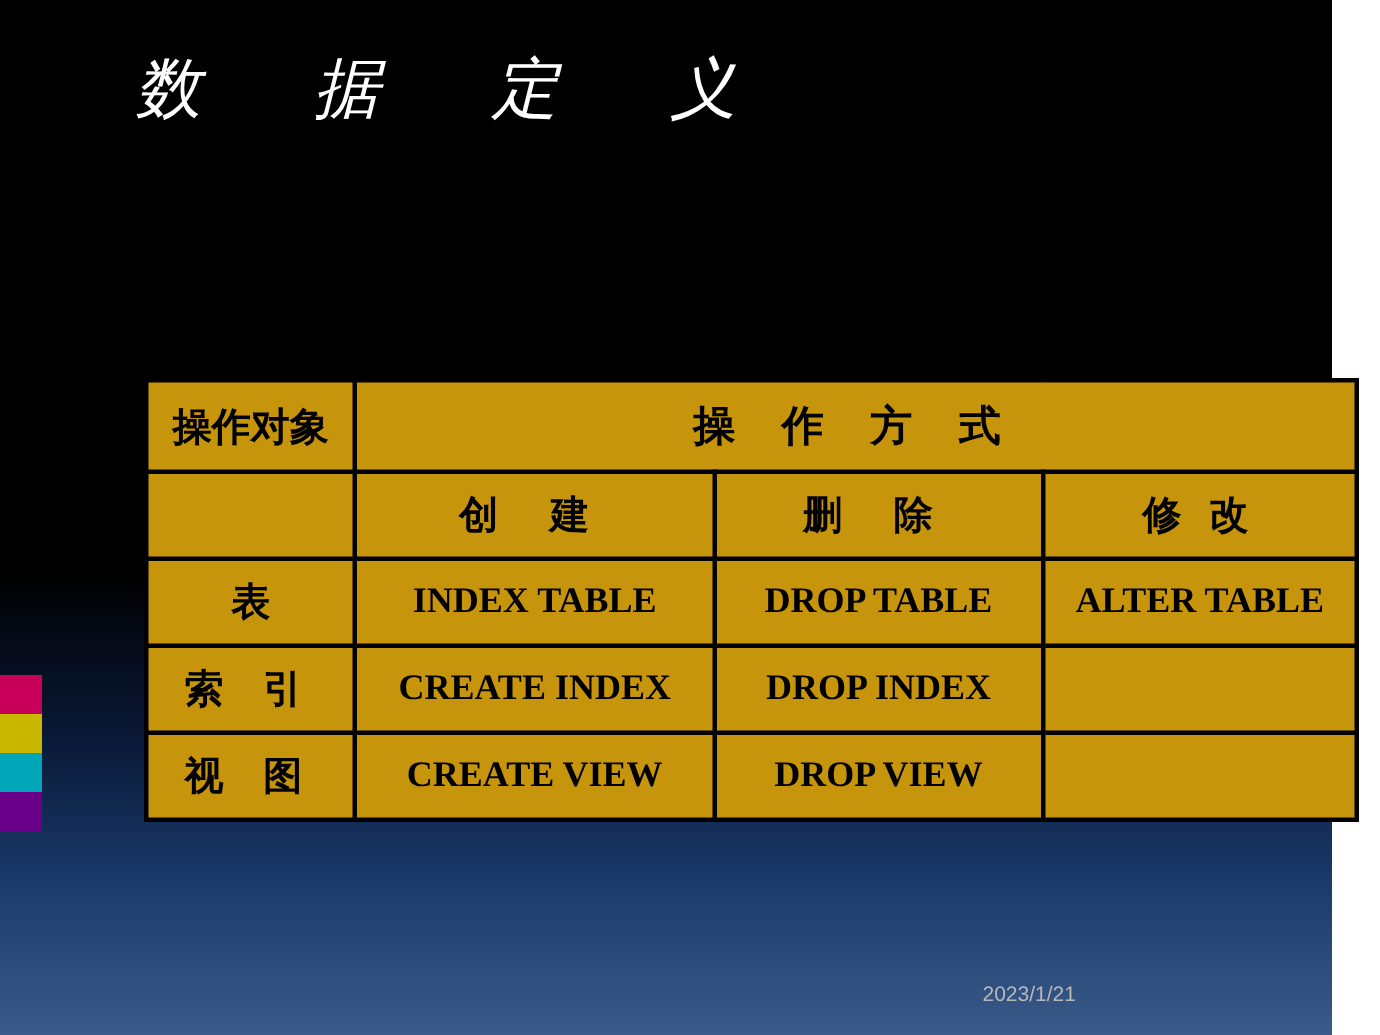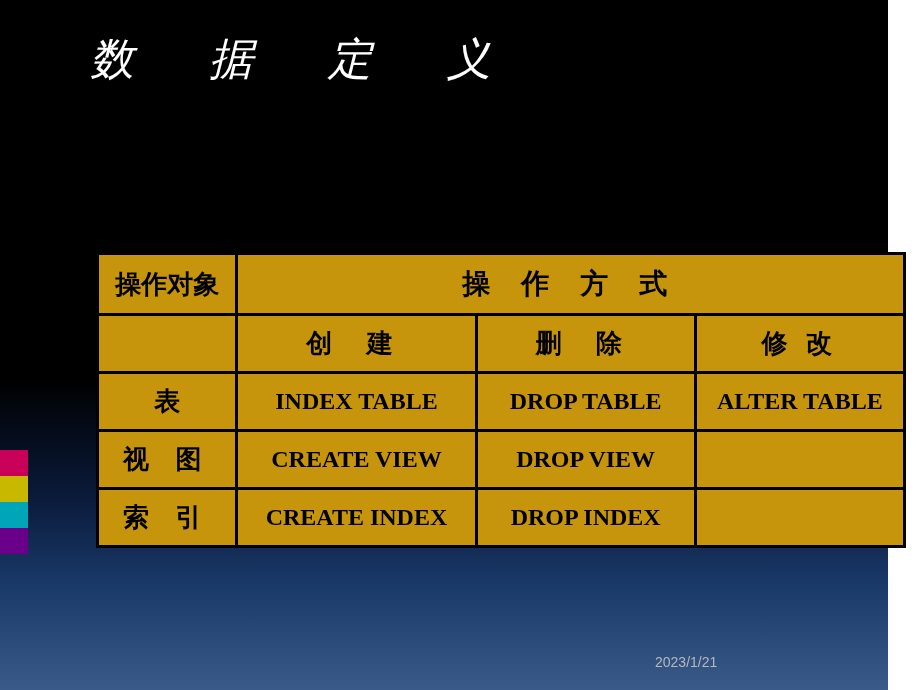--- a/index.html
+++ b/index.html
@@ -166,29 +166,29 @@
       <td class="sub-header" style="width:220px;">删 除</td>
       <td class="sub-header-alt" style="width:210px;margin-left:24px;">修 改</td>
     </tr>
     <tr>
       <td class="row-label-tight">表</td>
       <td class="cell-en">INDEX TABLE</td>
       <td class="cell-en">DROP TABLE</td>
       <td class="cell-en" style="padding-left:8px;">ALTER TABLE</td>
     </tr>
     <tr>
+      <td class="row-label">索 引</td>
+      <td class="cell-en">CREATE INDEX</td>
+      <td class="cell-en">DROP INDEX</td>
+      <td class="cell-en"></td>
+    </tr>
+    <tr>
       <td class="row-label">视 图</td>
       <td class="cell-en">CREATE VIEW</td>
       <td class="cell-en">DROP VIEW</td>
-      <td class="cell-en"></td>
-    </tr>
-    <tr>
-      <td class="row-label">索 引</td>
-      <td class="cell-en">CREATE INDEX</td>
-      <td class="cell-en">DROP INDEX</td>
       <td class="cell-en"></td>
     </tr>
   </tbody>
     </table>
 
   <div class="date-stamp">2023/1/21</div>
 
 </div>
 
 </body></html>

